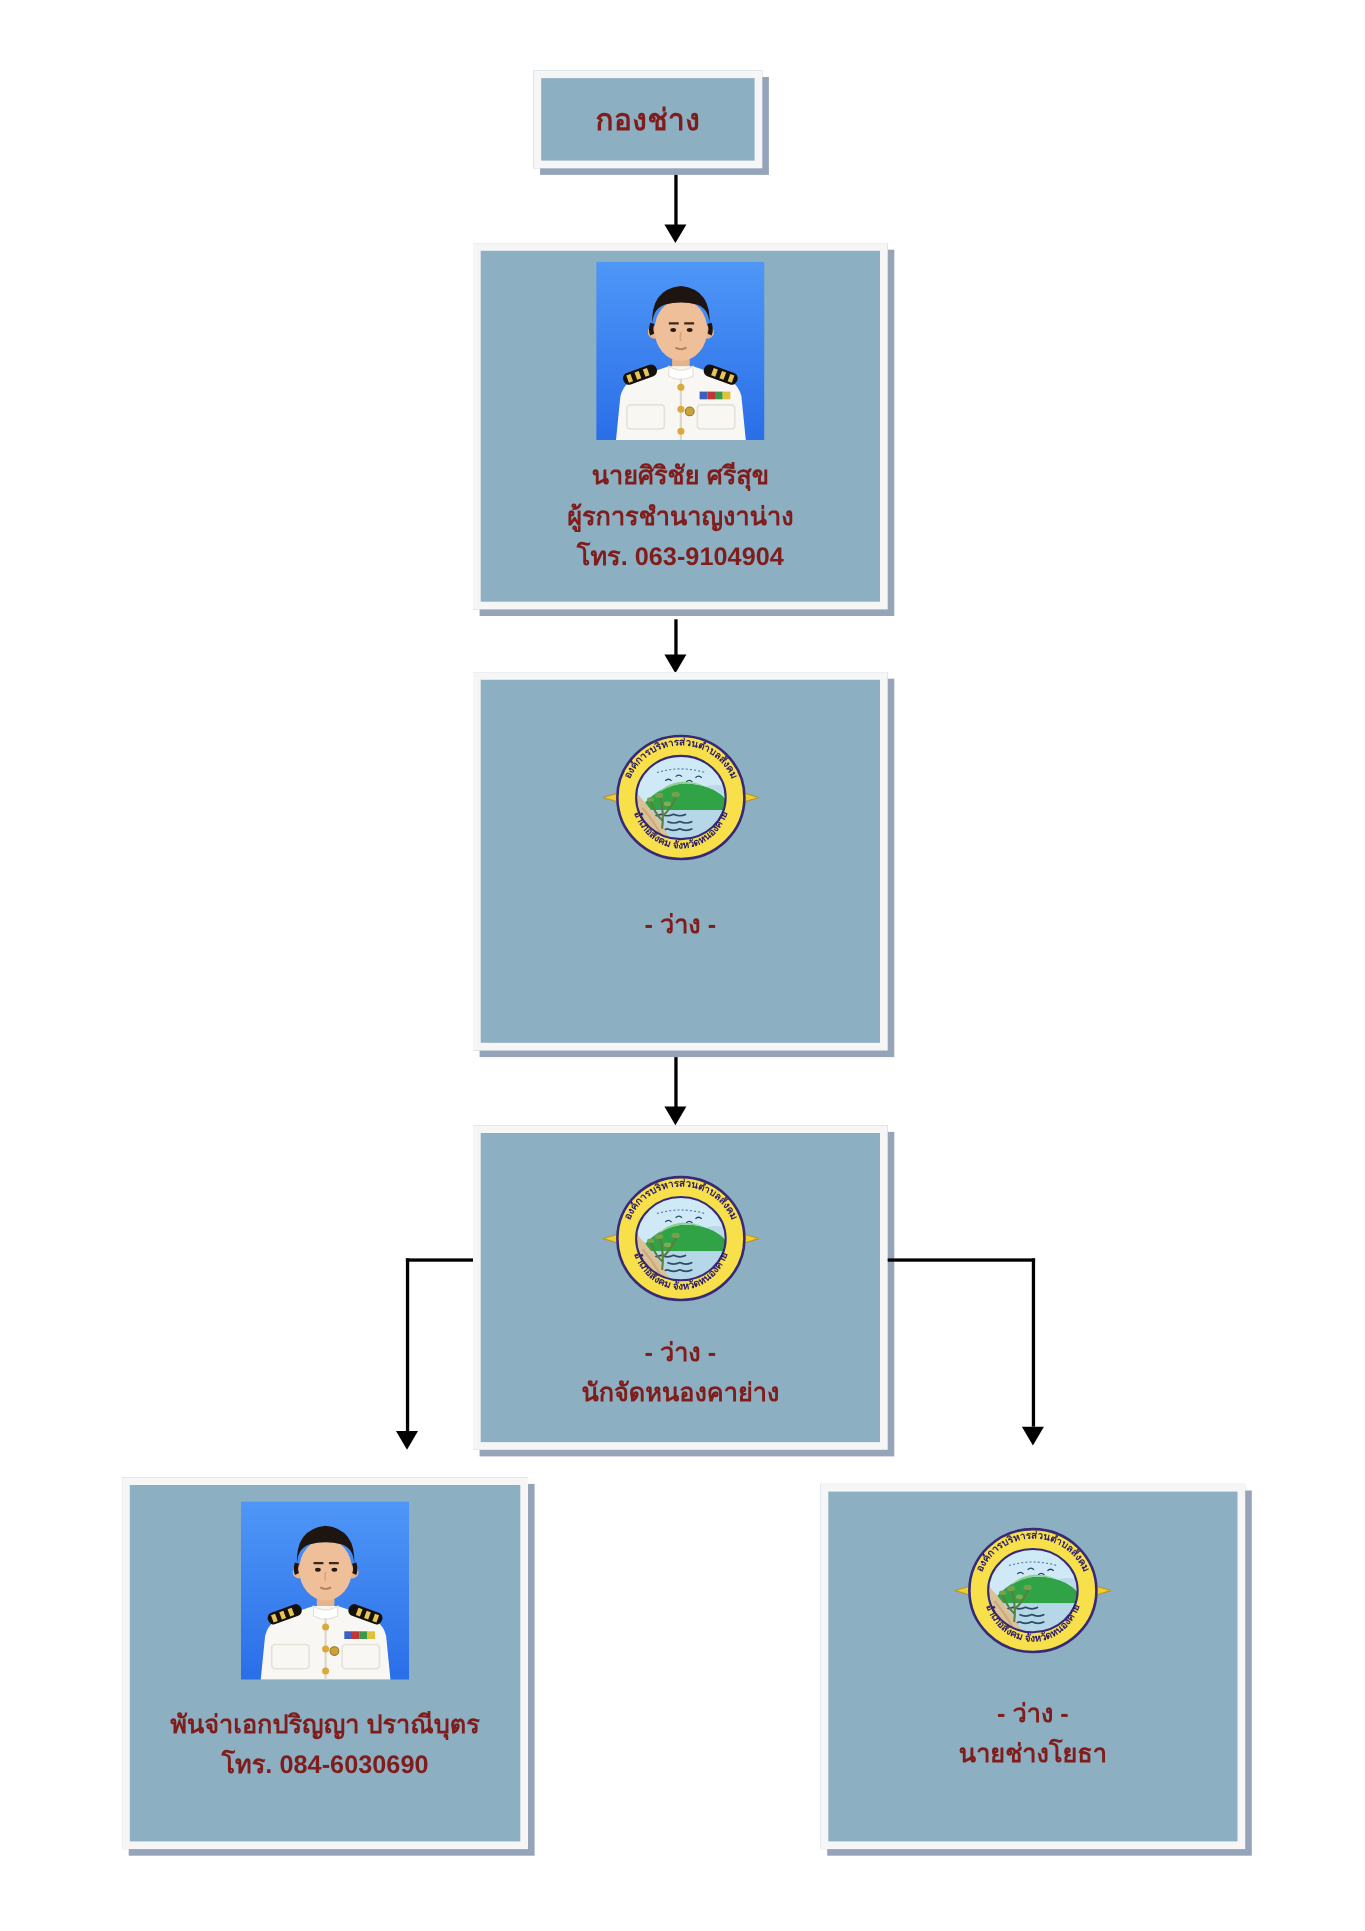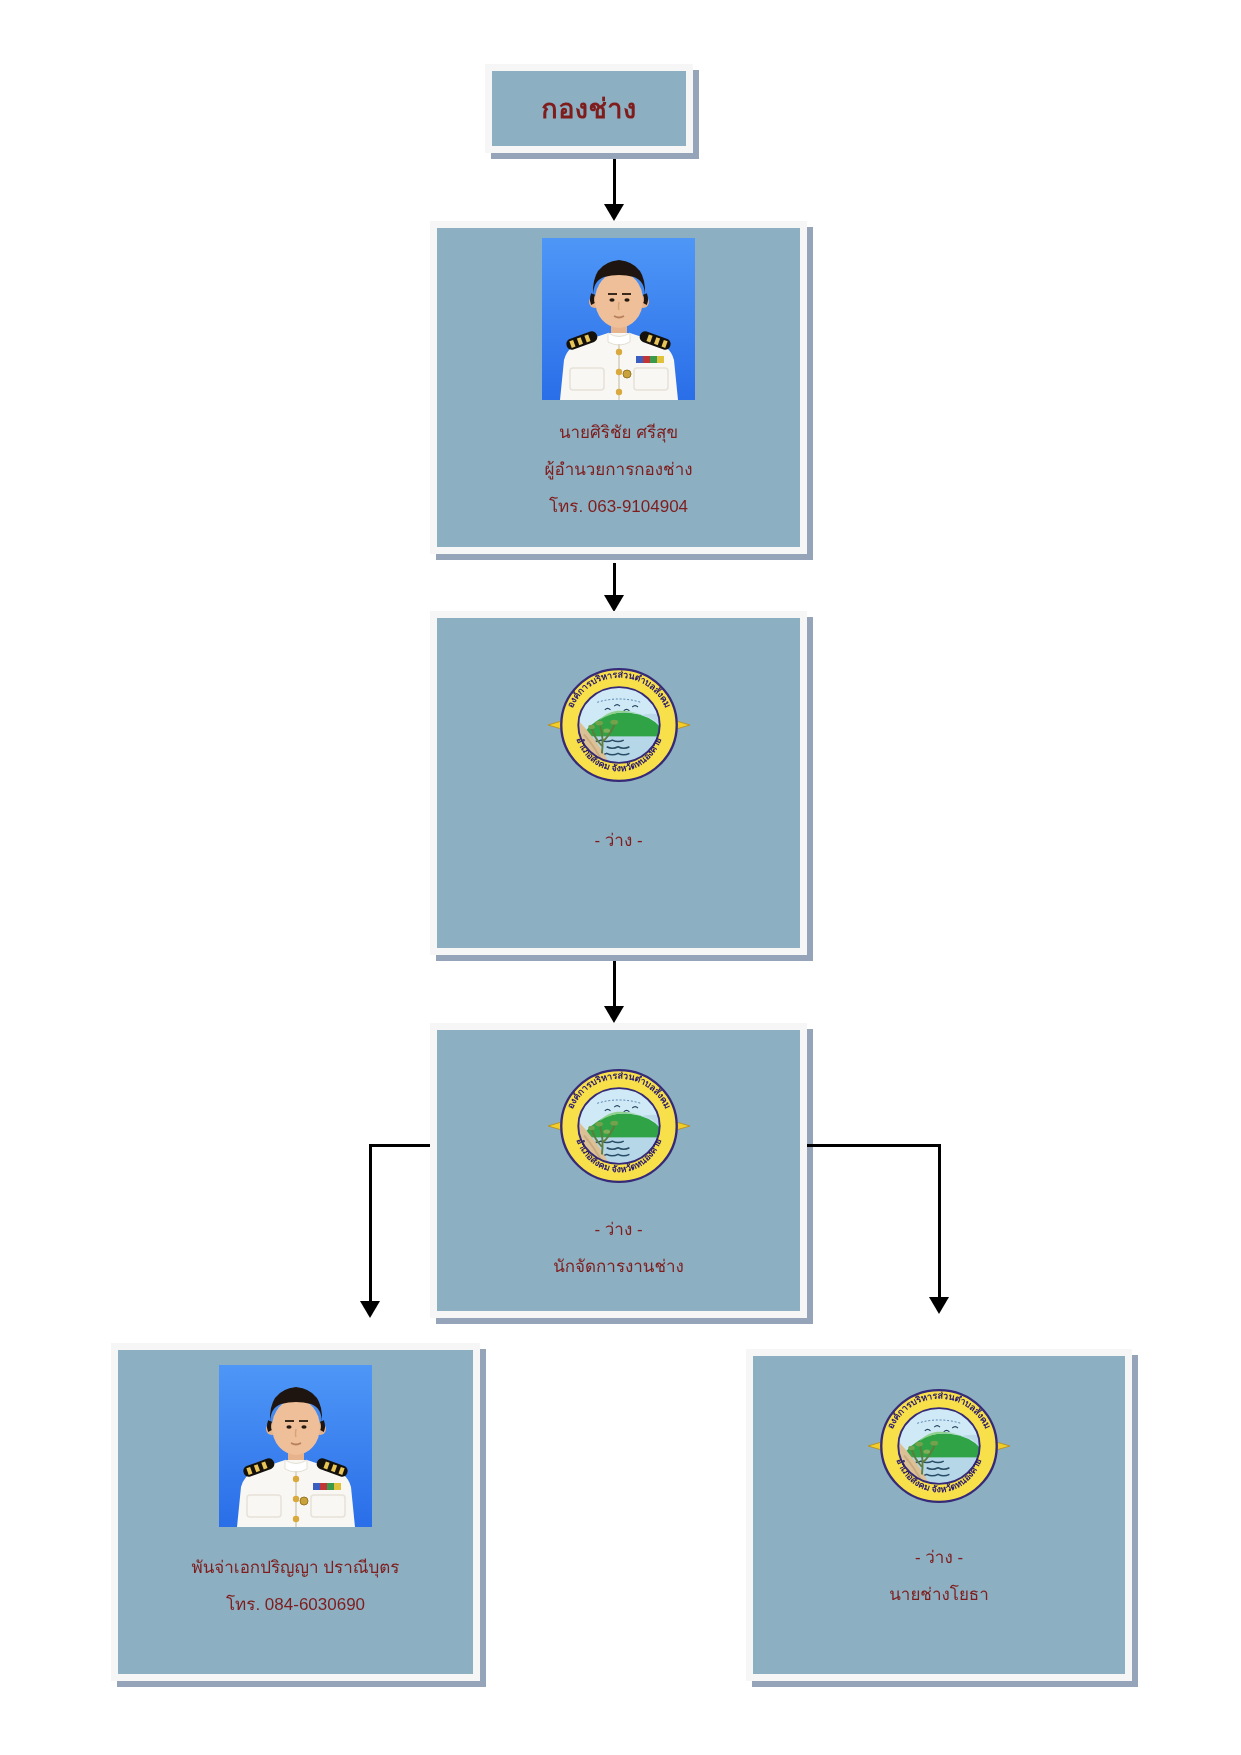--- a/index.html
+++ b/index.html
@@ -7,21 +7,21 @@
     position:relative;width:1241px;height:1755px;background:#ffffff;overflow:hidden;
     font-family:"Liberation Sans","DejaVu Sans",sans-serif;color:#7f1d1d;margin-top:13px;
   }
   .box{
     position:absolute;box-sizing:border-box;background:#8cafc1;
     border:7px solid #f6f6f6;box-shadow:6px 6px 0 0 #96a4b9;
     display:flex;flex-direction:column;align-items:center;text-align:center;
   }
   .title-box{justify-content:center;font-weight:700;font-size:27px;letter-spacing:.5px;}
   .lines{width:100%;}
-  .line{font-size:17px;line-height:37px;font-weight:400;white-space:nowrap;}
+  .line{font-size:23px;line-height:37px;font-weight:700;white-space:nowrap;}
   .media{flex:0 0 auto;}
   .photo-slot{width:153px;height:162px;}
   .logo-slot{width:142px;height:130px;}
   .photo-slot svg,.logo-slot svg{display:block;width:100%;height:100%;}
   
   .cline{position:absolute;background:#000;}
   .ahead{position:absolute;width:0;height:0;border-left:10px solid transparent;border-right:10px solid transparent;border-top:17px solid #000;}
   .varrow-shaft{width:3px;}
   
   #node-director .photo-slot{margin-top:10px;}
@@ -99,21 +99,21 @@
       <rect x="108" y="118" width="7" height="7" fill="#3a9a4a"></rect>
       <rect x="115" y="118" width="7" height="7" fill="#e0c23a"></rect>
     </g>
     <rect x="28" y="130" width="34" height="22" rx="3" fill="none" stroke="#e6e2d8" stroke-width="1.5"></rect>
     <rect x="92" y="130" width="34" height="22" rx="3" fill="none" stroke="#e6e2d8" stroke-width="1.5"></rect>
     <circle cx="85" cy="136" r="4" fill="#c9a23c" stroke="#9a7726" stroke-width="1"></circle>
   </svg>
 </div>
     <div class="lines">
       <div class="line">นายศิริชัย ศรีสุข</div>
-      <div class="line">ผู้อำนวยการกองช่าง</div>
+      <div class="line">ผู้รการชำนาญงาน่าง</div>
       <div class="line">โทร. 063-9104904</div>
     </div>
   </div>
 
   <div>
     <div class="cline varrow-shaft" style="left:613px;top:550px;height:34px;"></div>
     <div class="ahead" style="left:604px;top:582px;"></div>
   </div>
 
   <div class="box" id="node-planning" style="left:430px;top:598px;width:377px;height:344px;">
@@ -191,21 +191,21 @@
     <text font-size="9.5" font-weight="bold" fill="#2a1b6e">
       <textPath href="#lg-top" startOffset="50%" text-anchor="middle">องค์การบริหารส่วนตำบลสังคม</textPath>
     </text>
     <text font-size="9.5" font-weight="bold" fill="#2a1b6e">
       <textPath href="#lg-bot" startOffset="50%" text-anchor="middle">อำเภอสังคม จังหวัดหนองคาย</textPath>
     </text>
   </svg>
 </div>
     <div class="lines">
       <div class="line">- ว่าง -</div>
-      <div class="line">นักจัดการงานช่าง</div>
+      <div class="line">นักจัดหนองคาย่าง</div>
     </div>
   </div>
 
   <div>
     <div class="cline" style="left:369px;top:1131px;width:61px;height:3px;"></div>
     <div class="cline" style="left:369px;top:1131px;width:3px;height:157px;"></div>
     <div class="ahead" style="left:360px;top:1288px;"></div>
   </div>
 
   <div>

